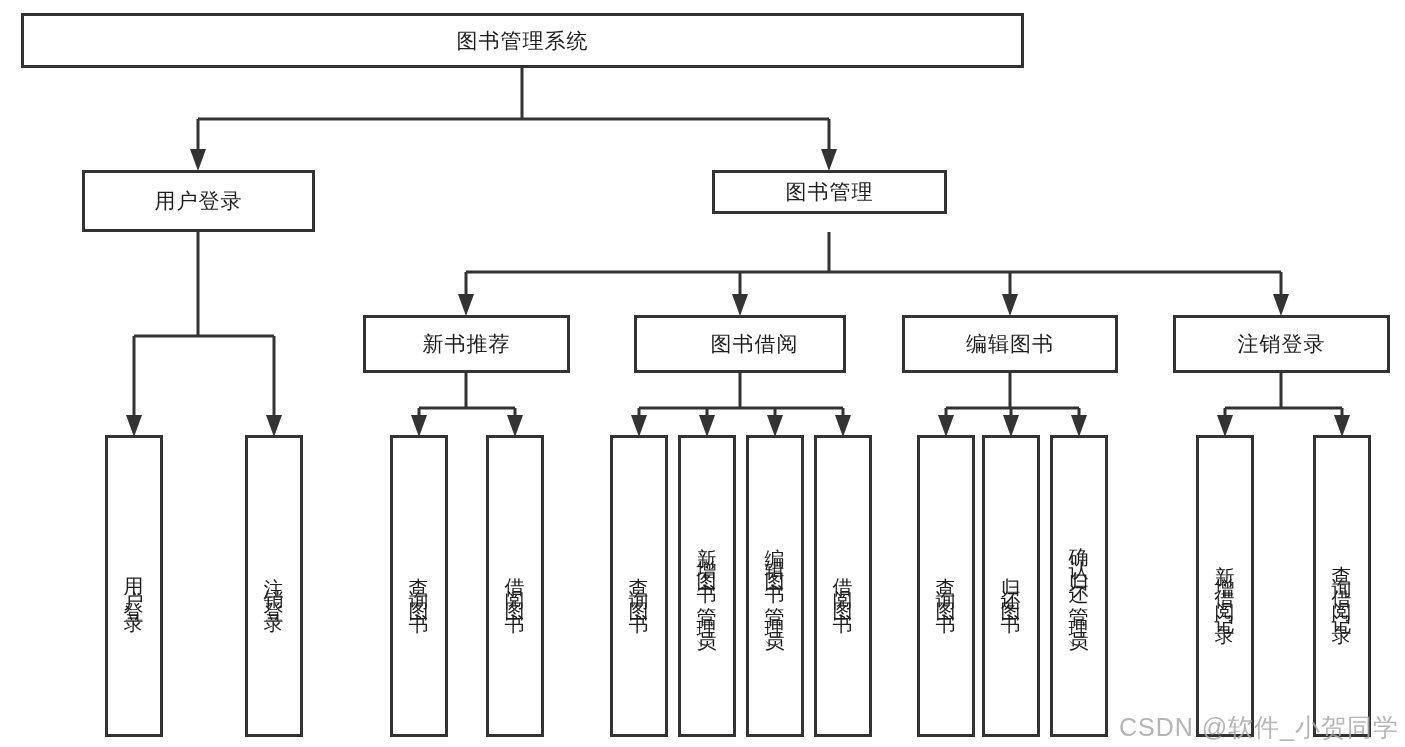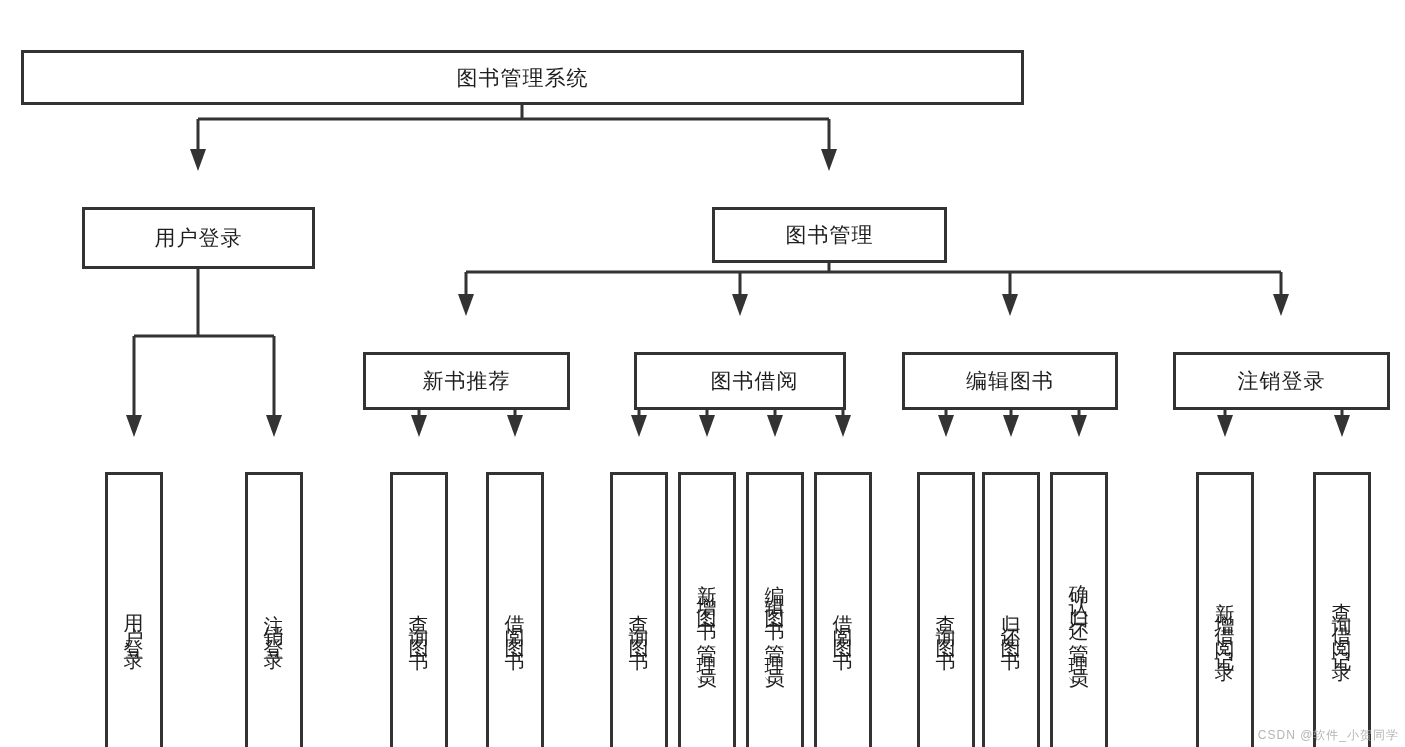--- a/index.html
+++ b/index.html
@@ -15,36 +15,35 @@
     position:absolute;
     box-sizing:border-box;
     background:#ffffff;
     border:3px solid #333333;
     color:#1e1e1e;
     display:flex;
     align-items:center;
     justify-content:center;
     text-align:center;
     z-index:2;
-    margin-top:37px;
   }
   .hbox{font-size:21px;letter-spacing:1px;}
   .vbox{
     writing-mode:vertical-rl;
     text-orientation:mixed;
     font-size:20px;
     letter-spacing:12px;
     line-height:1;
     padding:6px 0;
   }
   .watermark{
     position:absolute;
     right:6px;
     bottom:3px;
-    font-size:12px;
+    font-size:25px;
     color:#ababab;
     opacity:0.88;
     letter-spacing:1px;
     z-index:10;
     white-space:nowrap;
   }
 </style>
 </head>
 <body>
 
@@ -86,21 +85,21 @@
       <polygon points="1003,415 1019,415 1011,437"></polygon>
       <polygon points="1071,415 1087,415 1079,437"></polygon>
       <polygon points="1217,415 1233,415 1225,437"></polygon>
       <polygon points="1334,415 1350,415 1342,437"></polygon>
     </g>
   </svg>
 
   <div class="node hbox" style="left:21px;top:13px;width:1003px;height:55px;">图书管理系统</div>
 
   <div class="node hbox" style="left:82px;top:170px;width:233px;height:62px;">用户登录</div>
-  <div class="node hbox" style="left:712px;top:170px;width:235px;height:56px;">图书管理</div>
+  <div class="node hbox" style="left:712px;top:170px;width:235px;height:44px;">图书管理</div>
 
   <div class="node hbox" style="left:363px;top:315px;width:207px;height:58px;">新书推荐</div>
   <div class="node hbox" style="left:634px;top:315px;width:212px;height:58px;padding-left:29px;">图书借阅</div>
   <div class="node hbox" style="left:902px;top:315px;width:216px;height:58px;">编辑图书</div>
   <div class="node hbox" style="left:1173px;top:315px;width:217px;height:58px;">注销登录</div>
 
   <div class="node vbox" style="left:105px;top:435px;width:58px;height:302px;">用户登录</div>
   <div class="node vbox" style="left:245px;top:435px;width:58px;height:302px;">注销登录</div>
 
   <div class="node vbox" style="left:390px;top:435px;width:58px;height:302px;">查询图书</div>

